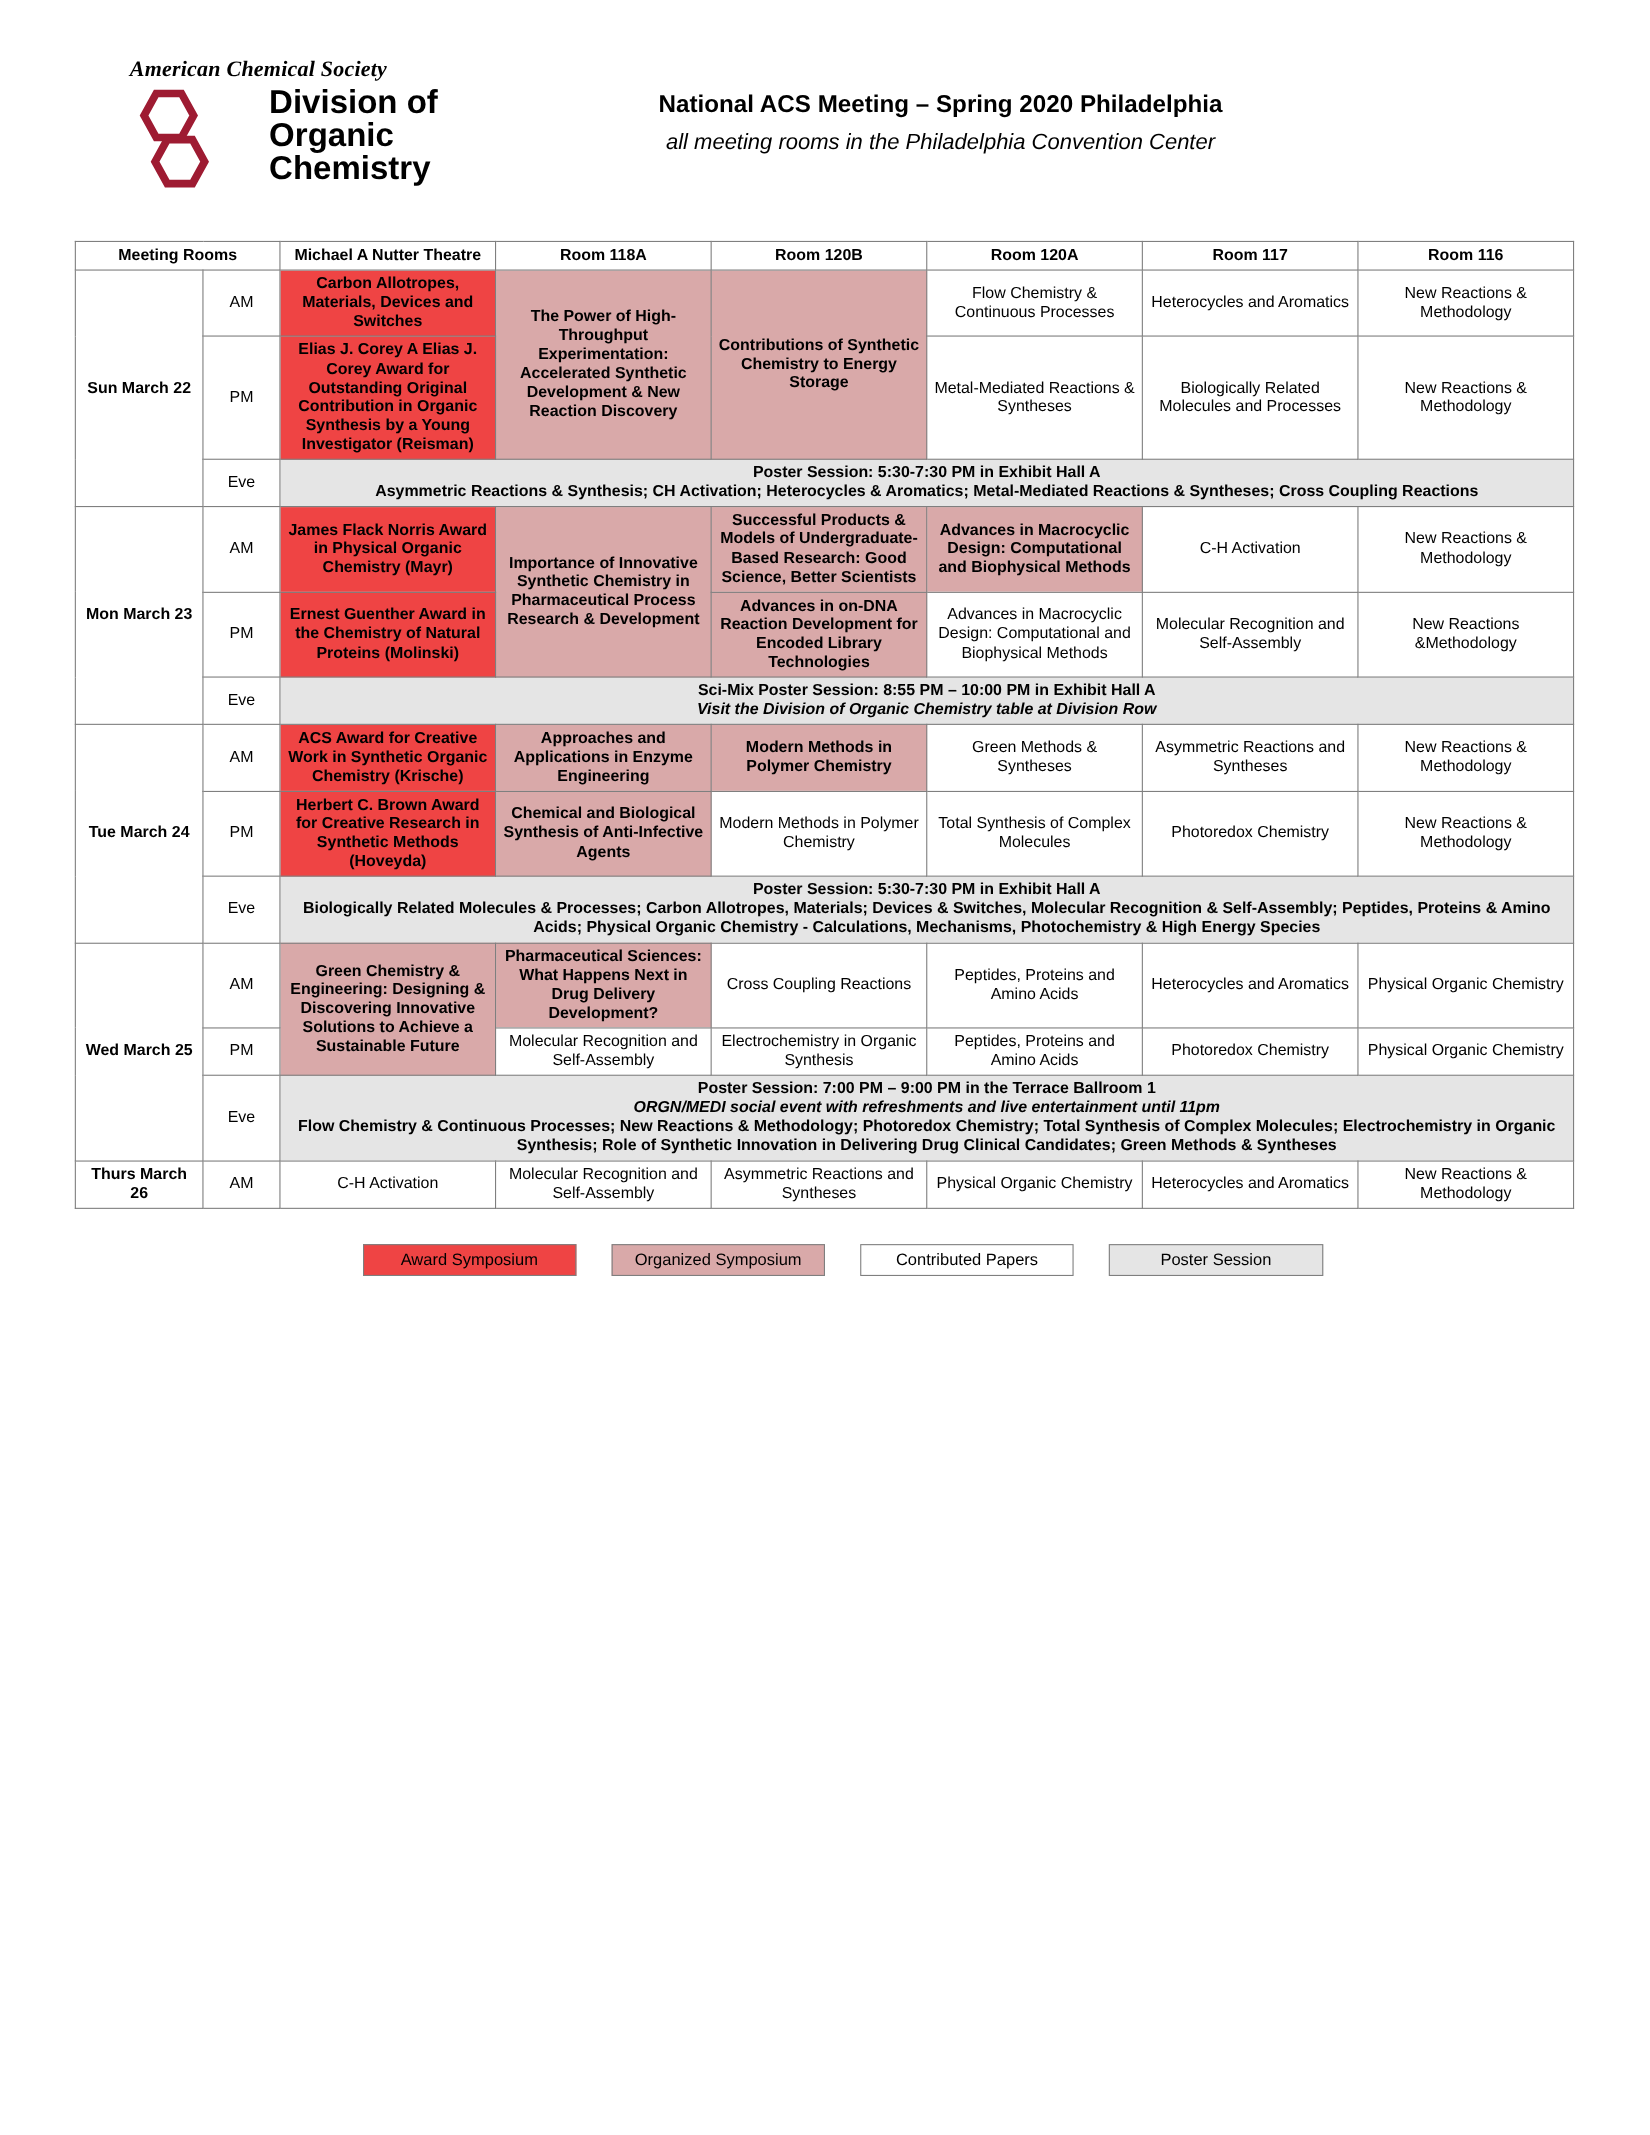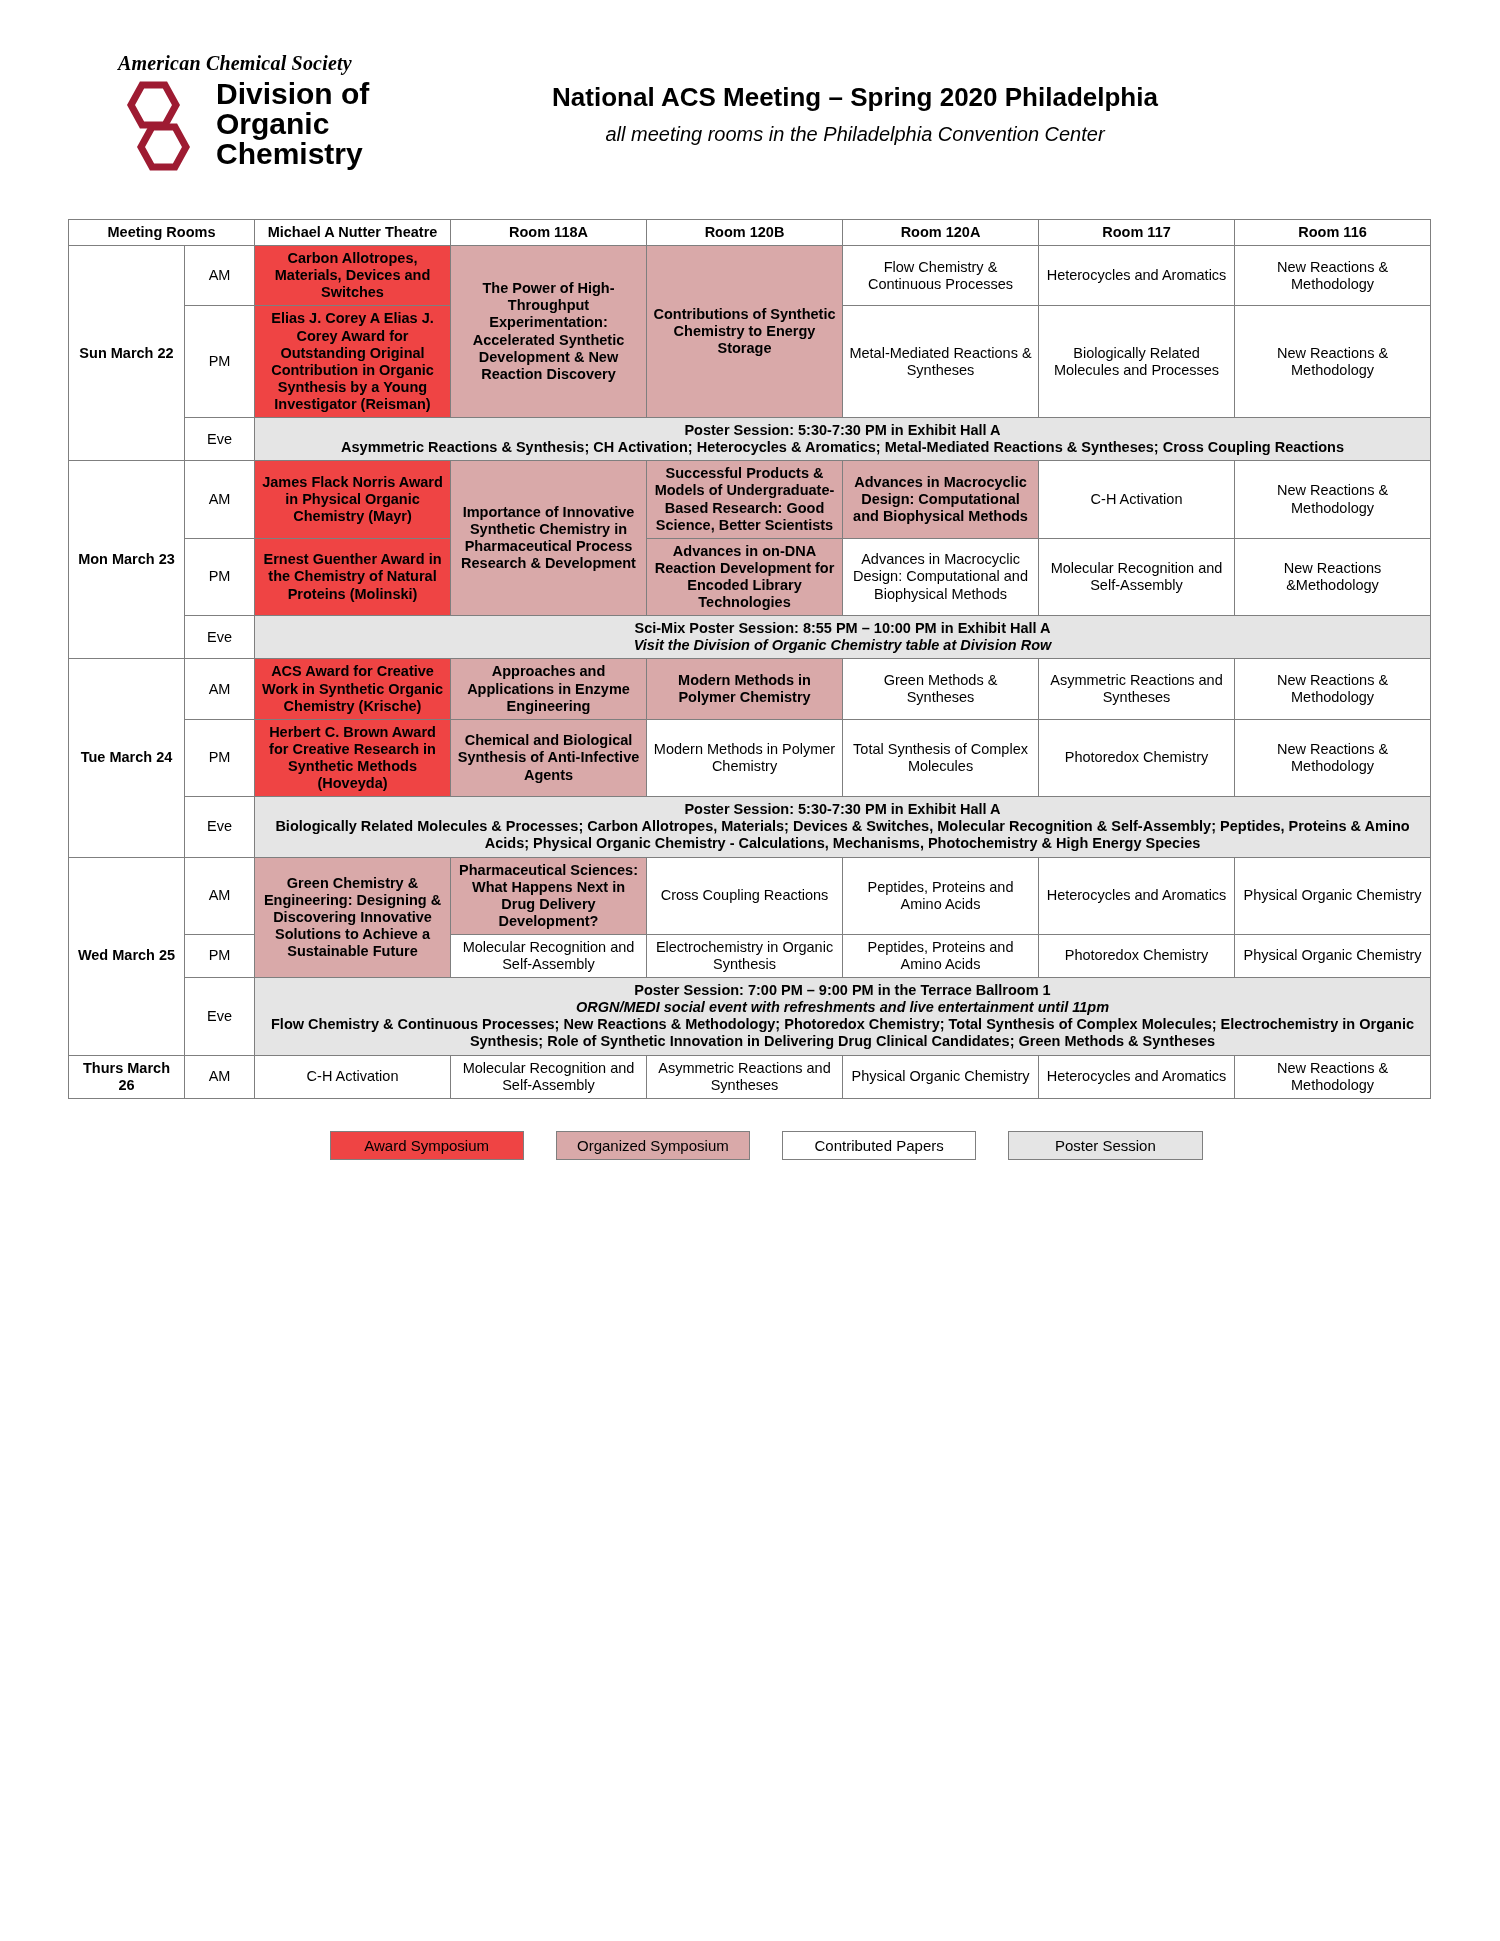--- a/index.html
+++ b/index.html
@@ -40,20 +40,21 @@
     font-weight: bold;
     font-style: italic;
     font-size: 20px;
     letter-spacing: .2px;
     color: #000;
     margin-bottom: 2px;
   }
   .logo-body {
     display: flex;
     align-items: flex-start;
+    justify-content: space-between;
   }
   .hexmark {
     width: 92px;
     height: 92px;
     flex: 0 0 92px;
     margin-right: 6px;
     margin-top: 2px;
   }
   .logo-words {
     font-family: "Liberation Sans", sans-serif;
@@ -63,21 +64,21 @@
     color: #000;
     padding-top: 2px;
   }
   .title-block {
     flex: 1;
     text-align: center;
     padding-top: 30px;
     padding-right: 120px;
   }
   .title-main {
-    font-size: 26px;
+    font-size: 22px;
     font-weight: bold;
     margin-bottom: 10px;
   }
   .title-sub {
     font-size: 20px;
     font-style: italic;
   }
 
   
   table.sched {

